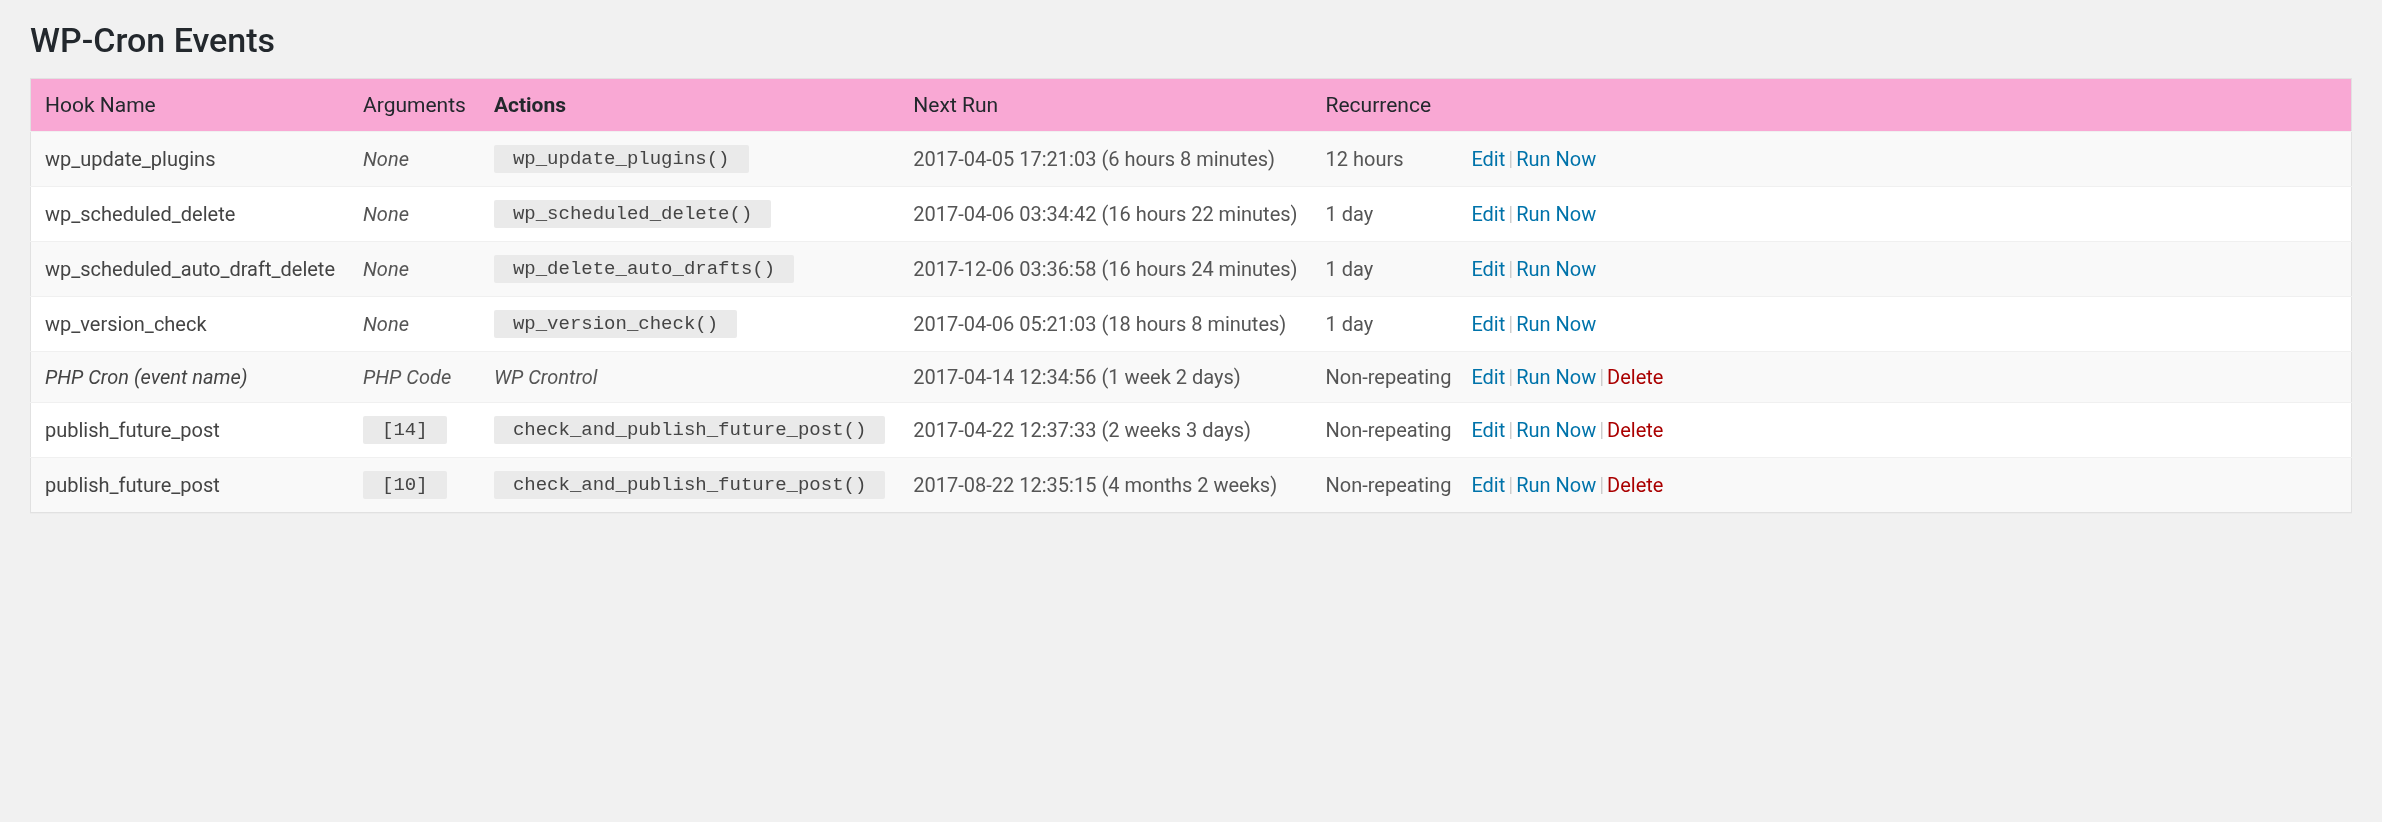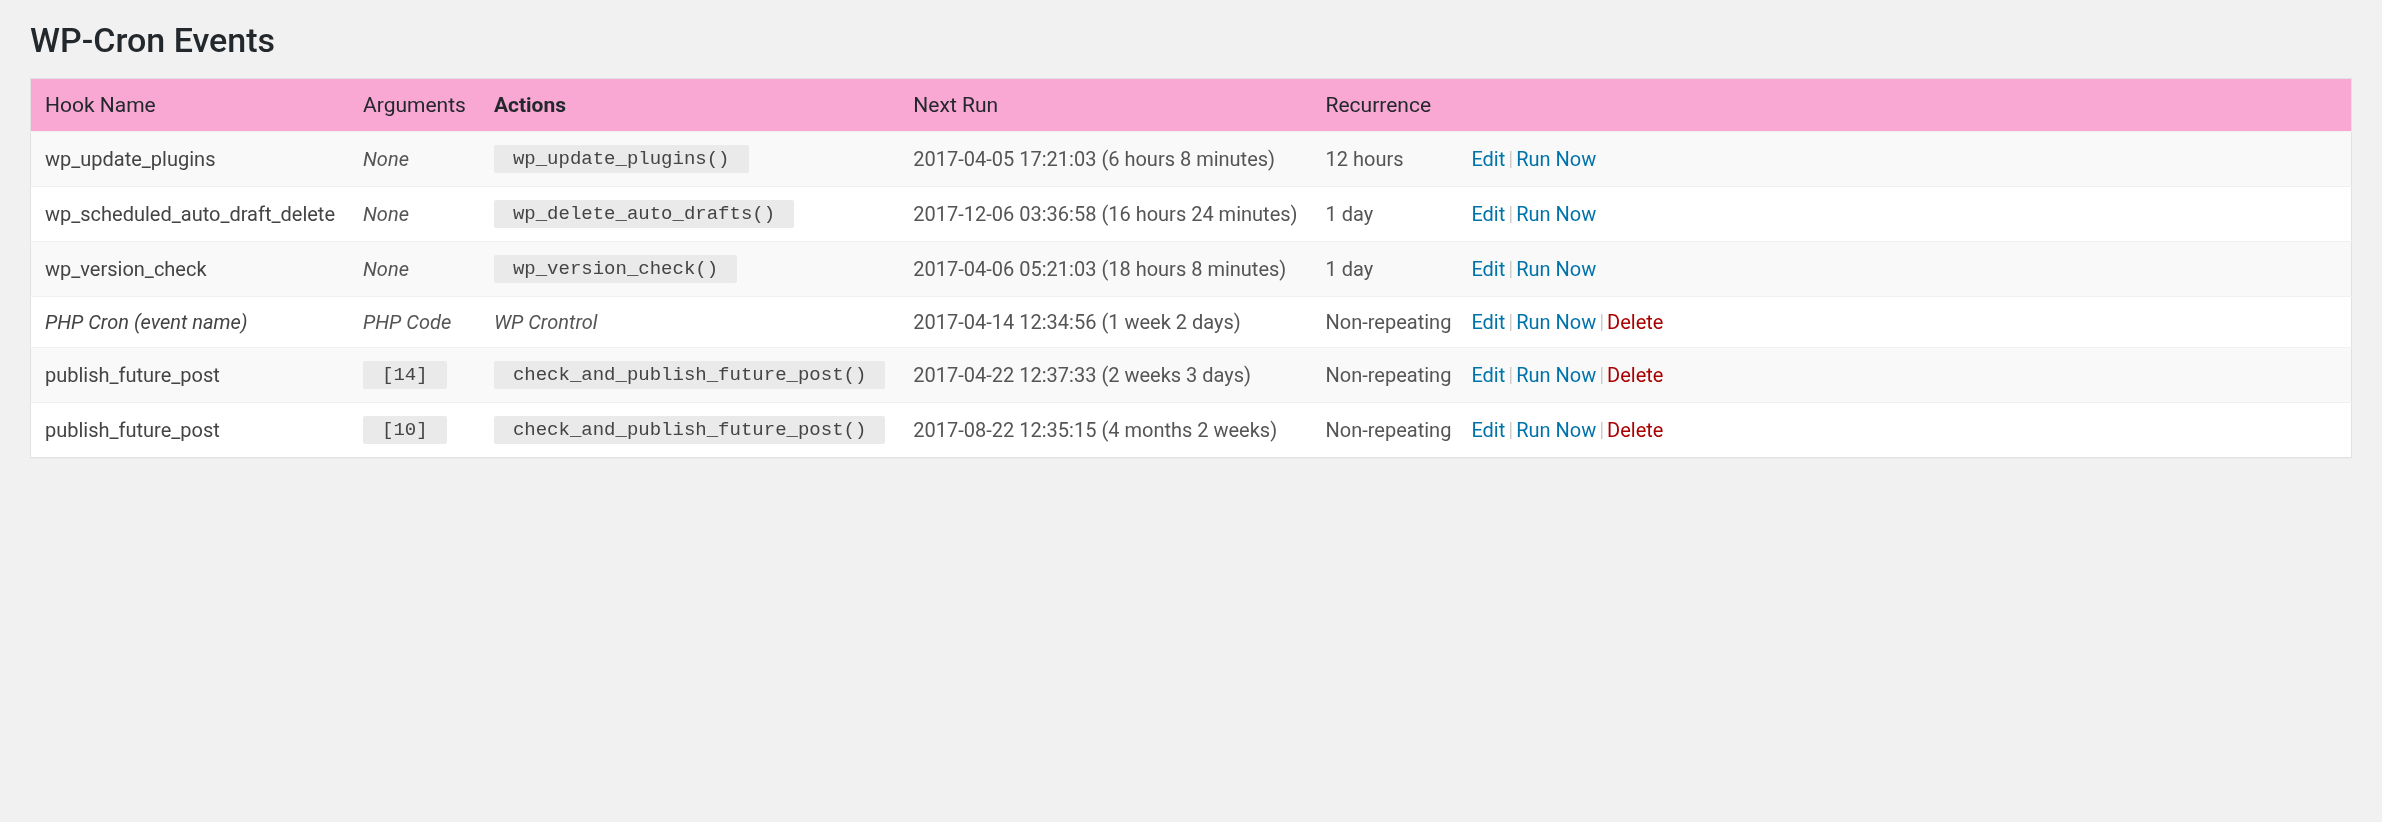--- a/index.html
+++ b/index.html
@@ -85,20 +85,28 @@
   <tbody id="rows">
       <tr>
         <td class="hook">wp_update_plugins</td>
         <td><span class="italic">None</span></td>
         <td><span class="code">wp_update_plugins()</span></td>
         <td>2017-04-05 17:21:03 (6 hours 8 minutes)</td>
         <td>12 hours</td>
         <td class="ops-cell actions-cell"><a class="link-blue">Edit</a><span class="sep">|</span><a class="link-blue">Run Now</a></td>
       </tr>
       <tr>
+        <td class="hook">wp_scheduled_delete</td>
+        <td><span class="italic">None</span></td>
+        <td><span class="code">wp_scheduled_delete()</span></td>
+        <td>2017-04-06 03:34:42 (16 hours 22 minutes)</td>
+        <td>1 day</td>
+        <td class="ops-cell actions-cell"><a class="link-blue">Edit</a><span class="sep">|</span><a class="link-blue">Run Now</a></td>
+      </tr>
+      <tr>
         <td class="hook">wp_scheduled_auto_draft_delete</td>
         <td><span class="italic">None</span></td>
         <td><span class="code">wp_delete_auto_drafts()</span></td>
         <td>2017-12-06 03:36:58 (16 hours 24 minutes)</td>
         <td>1 day</td>
         <td class="ops-cell actions-cell"><a class="link-blue">Edit</a><span class="sep">|</span><a class="link-blue">Run Now</a></td>
       </tr>
       <tr>
         <td class="hook">wp_version_check</td>
         <td><span class="italic">None</span></td>

